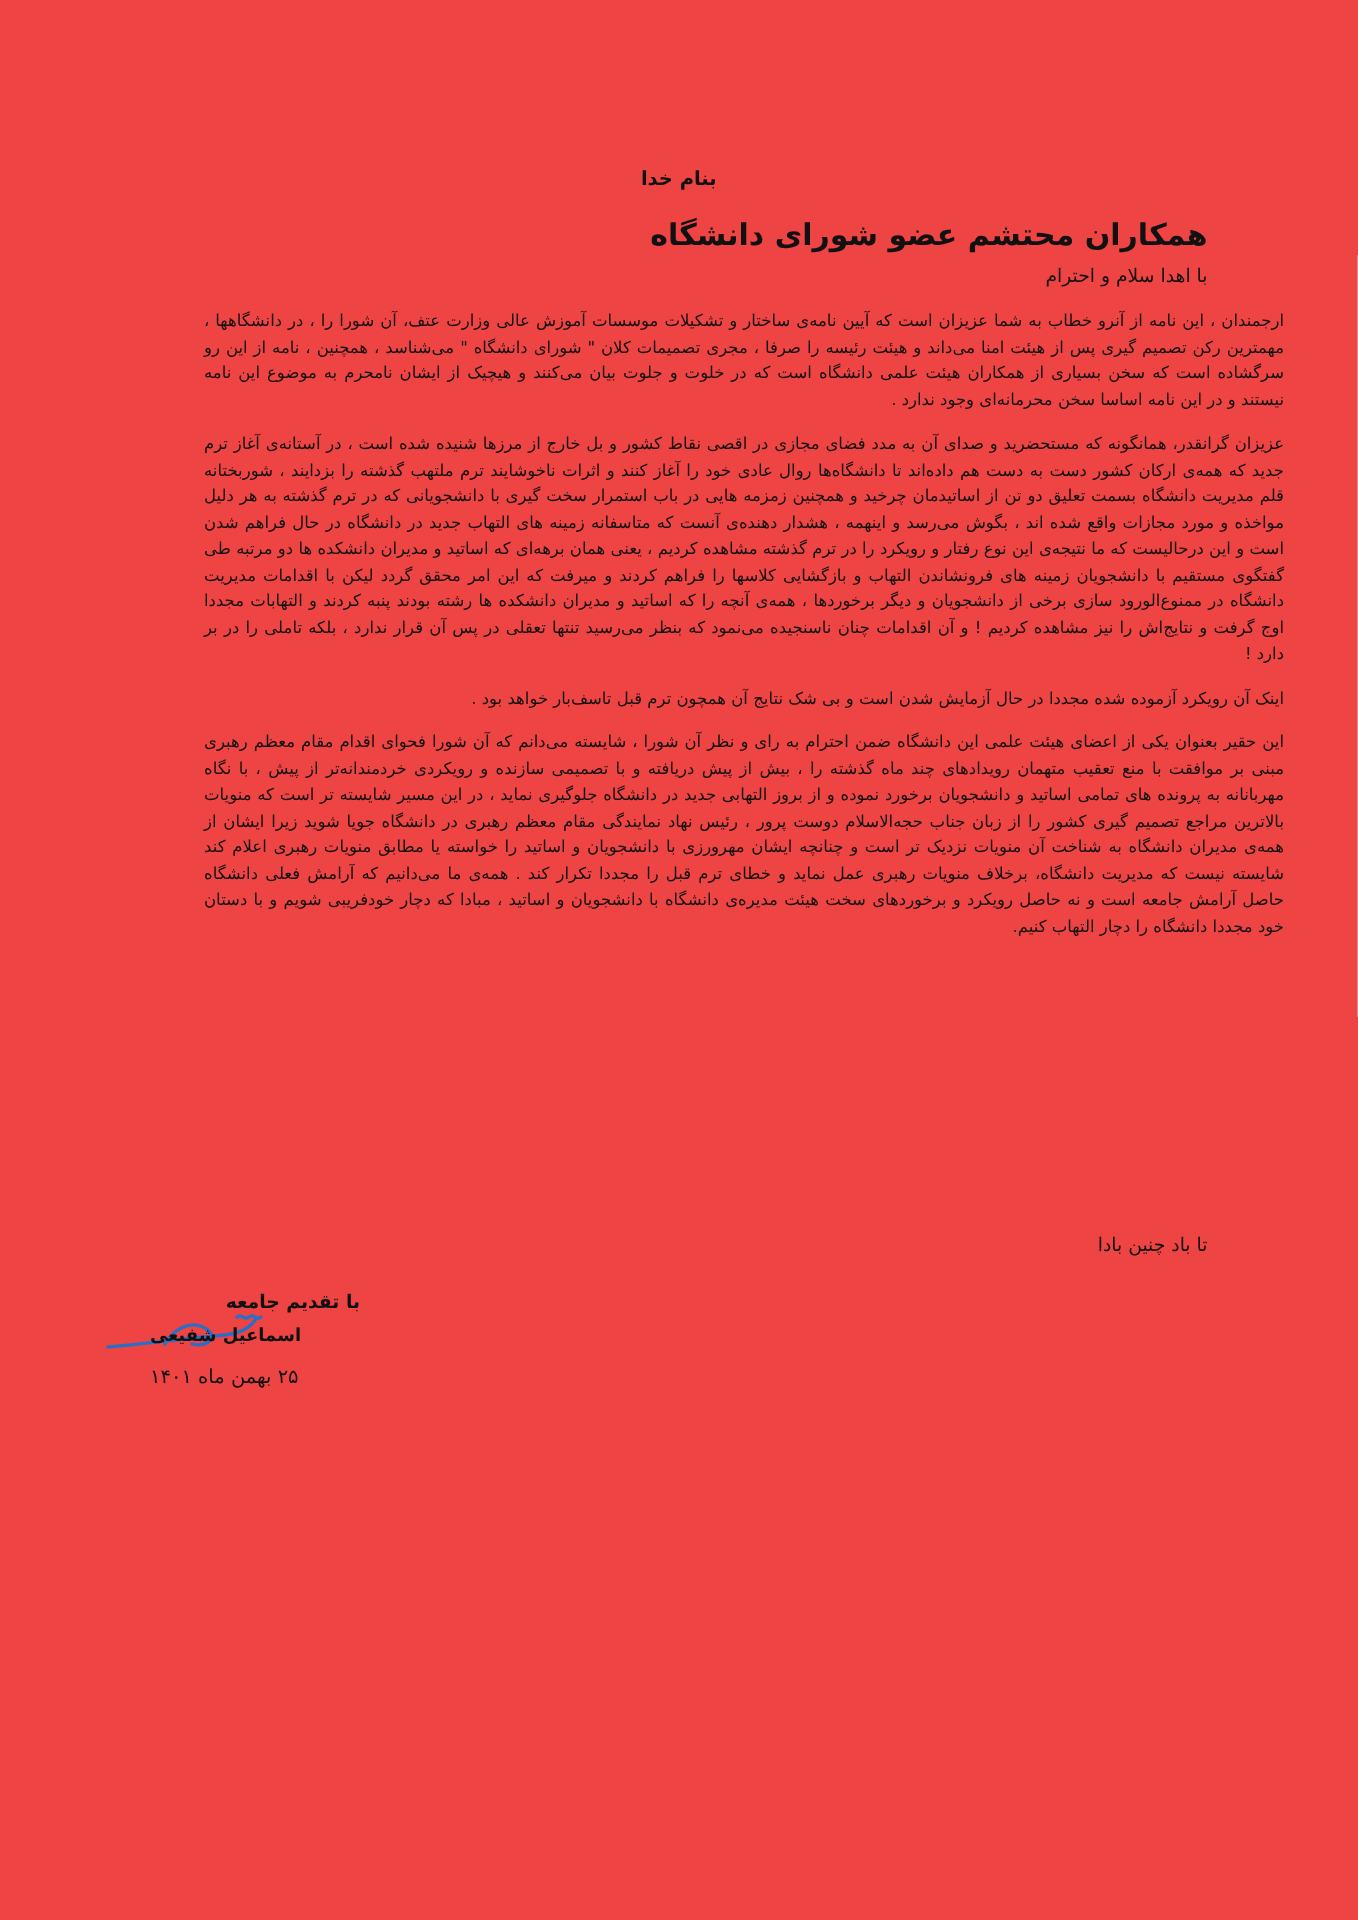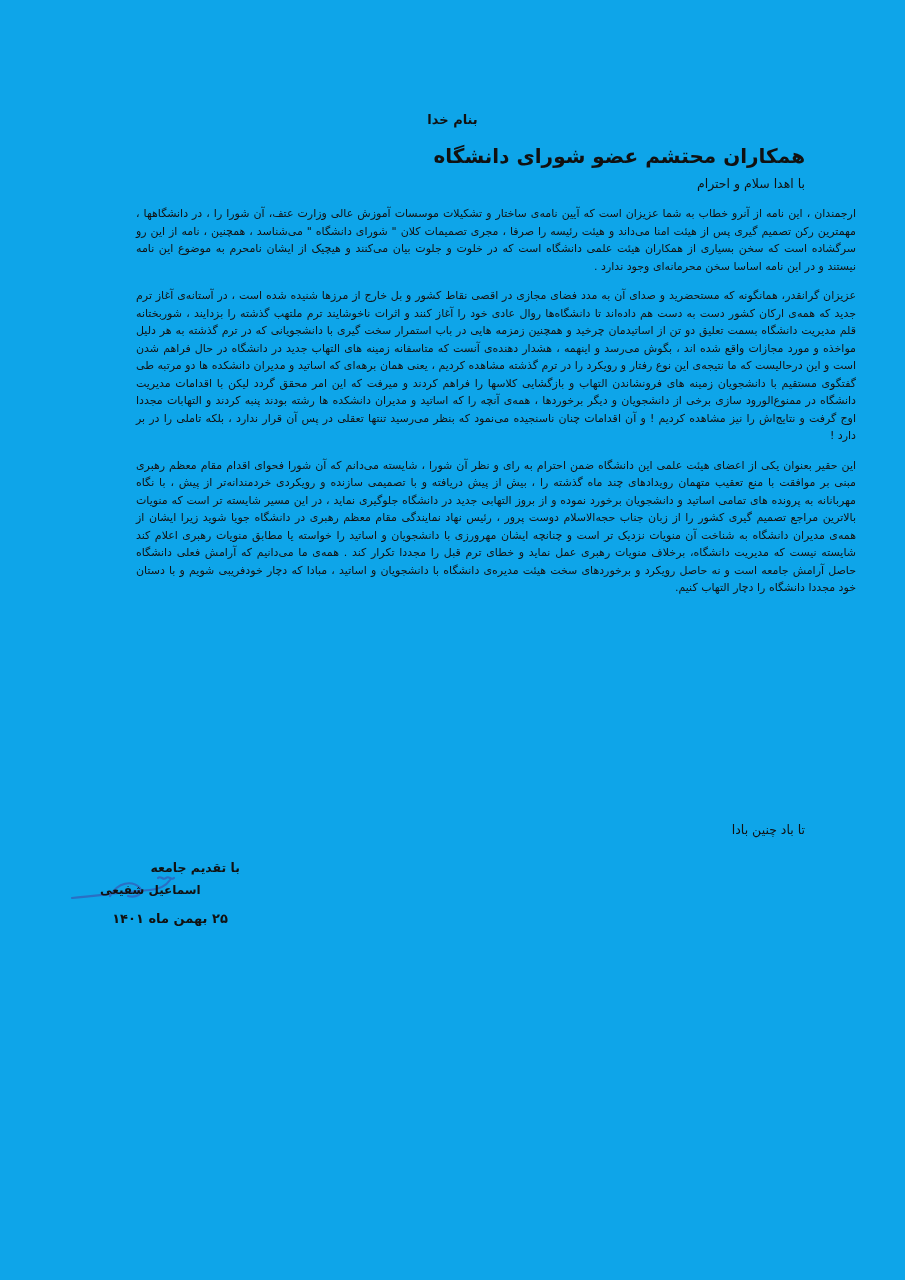--- a/index.html
+++ b/index.html
@@ -1,41 +1,42 @@
 <!DOCTYPE html>
 <html><head>
 <meta charset="utf-8">
 <style>
   html, body { margin: 0; padding: 0; background: #ffffff; }
   body { width: 905px; height: 1280px; position: relative; overflow: hidden; font-family: "DejaVu Sans", "Liberation Sans", sans-serif; color: #111; }
-  .page { position: absolute; left: 0; top: 0; width: 905px; height: 1280px; background: #0ea5e9; }
+  .page { position: absolute; left: 0; top: 0; width: 905px; height: 1280px; background: #ef4444; }
   .rtl { direction: rtl; text-align: right; }
   .bismillah { position: absolute; left: 0; width: 905px; top: 112px; text-align: center; font-weight: bold; font-size: 13px; }
   .addressee { position: absolute; right: 100px; top: 144px; font-weight: bold; font-size: 20px; }
   .salutation { position: absolute; right: 100px; top: 176px; font-size: 12.5px; }
   .body-text { position: absolute; left: 112px; width: 720px; top: 205px; font-size: 11px; line-height: 17.5px; margin-left: 24px; }
   .para { margin: 0 0 12px 0; text-align: justify; text-align-last: right; }
   .closing { position: absolute; right: 100px; top: 822px; font-size: 12.5px; }
   .sign-block { position: absolute; left: 100px; top: 860px; width: 140px; }
   .sign-respect { font-weight: bold; font-size: 12.5px; text-align: right; }
   .sign-name { font-weight: bold; font-size: 12px; text-align: left; margin-top: 8px; }
-  .sign-date { font-weight: bold; font-size: 13px; text-align: center; margin-top: 14px; }
+  .sign-date { font-weight: normal; font-size: 13px; text-align: left; margin-top: 14px; }
   .signature { position: absolute; left: 70px; top: 868px; width: 110px; height: 40px; }
 </style>
 </head>
 <body>
 
 <div class="page">
   <div class="bismillah rtl">بنام خدا</div>
   <div class="addressee rtl">همکاران محتشم عضو شورای دانشگاه</div>
   <div class="salutation rtl">با اهدا سلام و احترام</div>
 
   <div class="body-text rtl">
     <p class="para">ارجمندان ، این نامه از آنرو خطاب به شما عزیزان است که آیین نامه‌ی ساختار و تشکیلات موسسات آموزش عالی وزارت عتف، آن شورا را ، در دانشگاهها ، مهمترین رکن تصمیم گیری پس از هیئت امنا می‌داند و هیئت رئیسه را صرفا ، مجری تصمیمات کلان " شورای دانشگاه " می‌شناسد ، همچنین ، نامه از این رو سرگشاده است که سخن بسیاری از همکاران هیئت علمی دانشگاه است که در خلوت و جلوت بیان می‌کنند و هیچیک از ایشان نامحرم به موضوع این نامه نیستند و در این نامه اساسا سخن محرمانه‌ای وجود ندارد .</p>
     <p class="para">عزیزان گرانقدر، همانگونه که مستحضرید و صدای آن به مدد فضای مجازی در اقصی نقاط کشور و بل خارج از مرزها شنیده شده است ، در آستانه‌ی آغاز ترم جدید که همه‌ی ارکان کشور دست به دست هم داده‌اند تا دانشگاه‌ها روال عادی خود را آغاز کنند و اثرات ناخوشایند ترم ملتهب گذشته را بزدایند ، شوربختانه قلم مدیریت دانشگاه بسمت تعلیق دو تن از اساتیدمان چرخید و همچنین زمزمه هایی در باب استمرار سخت گیری با دانشجویانی که در ترم گذشته به هر دلیل مواخذه و مورد مجازات واقع شده اند ، بگوش می‌رسد و اینهمه ، هشدار دهنده‌ی آنست که متاسفانه زمینه های التهاب جدید در دانشگاه در حال فراهم شدن است و این درحالیست که ما نتیجه‌ی این نوع رفتار و رویکرد را در ترم گذشته مشاهده کردیم ، یعنی همان برهه‌ای که اساتید و مدیران دانشکده ها دو مرتبه طی گفتگوی مستقیم با دانشجویان زمینه های فرونشاندن التهاب و بازگشایی کلاسها را فراهم کردند و میرفت که این امر محقق گردد لیکن با اقدامات مدیریت دانشگاه در ممنوع‌الورود سازی برخی از دانشجویان و دیگر برخوردها ، همه‌ی آنچه را که اساتید و مدیران دانشکده ها رشته بودند پنبه کردند و التهابات مجددا اوج گرفت و نتایج‌اش را نیز مشاهده کردیم ! و آن اقدامات چنان ناسنجیده می‌نمود که بنظر می‌رسید تنتها تعقلی در پس آن قرار ندارد ، بلکه تاملی را در بر دارد !</p>
+    <p class="para">اینک آن رویکرد آزموده شده مجددا در حال آزمایش شدن است و بی شک نتایج آن همچون ترم قبل تاسف‌بار خواهد بود .</p>
     <p class="para">این حقیر بعنوان یکی از اعضای هیئت علمی این دانشگاه ضمن احترام به رای و نظر آن شورا ، شایسته می‌دانم که آن شورا فحوای اقدام مقام معظم رهبری مبنی بر موافقت با منع تعقیب متهمان رویدادهای چند ماه گذشته را ، بیش از پیش دریافته و با تصمیمی سازنده و رویکردی خردمندانه‌تر از پیش ، با نگاه مهربانانه به پرونده های تمامی اساتید و دانشجویان برخورد نموده و از بروز التهابی جدید در دانشگاه جلوگیری نماید ، در این مسیر شایسته تر است که منویات بالاترین مراجع تصمیم گیری کشور را از زبان جناب حجه‌الاسلام دوست پرور ، رئیس نهاد نمایندگی مقام معظم رهبری در دانشگاه جویا شوید زیرا ایشان از همه‌ی مدیران دانشگاه به شناخت آن منویات نزدیک تر است و چنانچه ایشان مهرورزی با دانشجویان و اساتید را خواسته یا مطابق منویات رهبری اعلام کند شایسته نیست که مدیریت دانشگاه، برخلاف منویات رهبری عمل نماید و خطای ترم قبل را مجددا تکرار کند . همه‌ی ما می‌دانیم که آرامش فعلی دانشگاه حاصل آرامش جامعه است و نه حاصل رویکرد و برخوردهای سخت هیئت مدیره‌ی دانشگاه با دانشجویان و اساتید ، مبادا که دچار خودفریبی شویم و با دستان خود مجددا دانشگاه را دچار التهاب کنیم.</p>
   </div>
 
   <div class="closing rtl">تا باد چنین بادا</div>
 
   <svg class="signature" viewBox="0 0 110 40">
     <path id="sig-path" d="M2 30 C 25 28, 55 24, 80 22 C 90 21, 96 18, 100 12 M 40 28 C 48 14, 62 12, 70 20 C 74 26, 66 30, 58 28 M 88 10 c 3 -3 5 3 8 0 c 3 -3 5 3 8 0" fill="none" stroke-width="2.2" stroke-linecap="round" stroke="#2a6fc4"></path>
   </svg>
 
   <div class="sign-block rtl">

